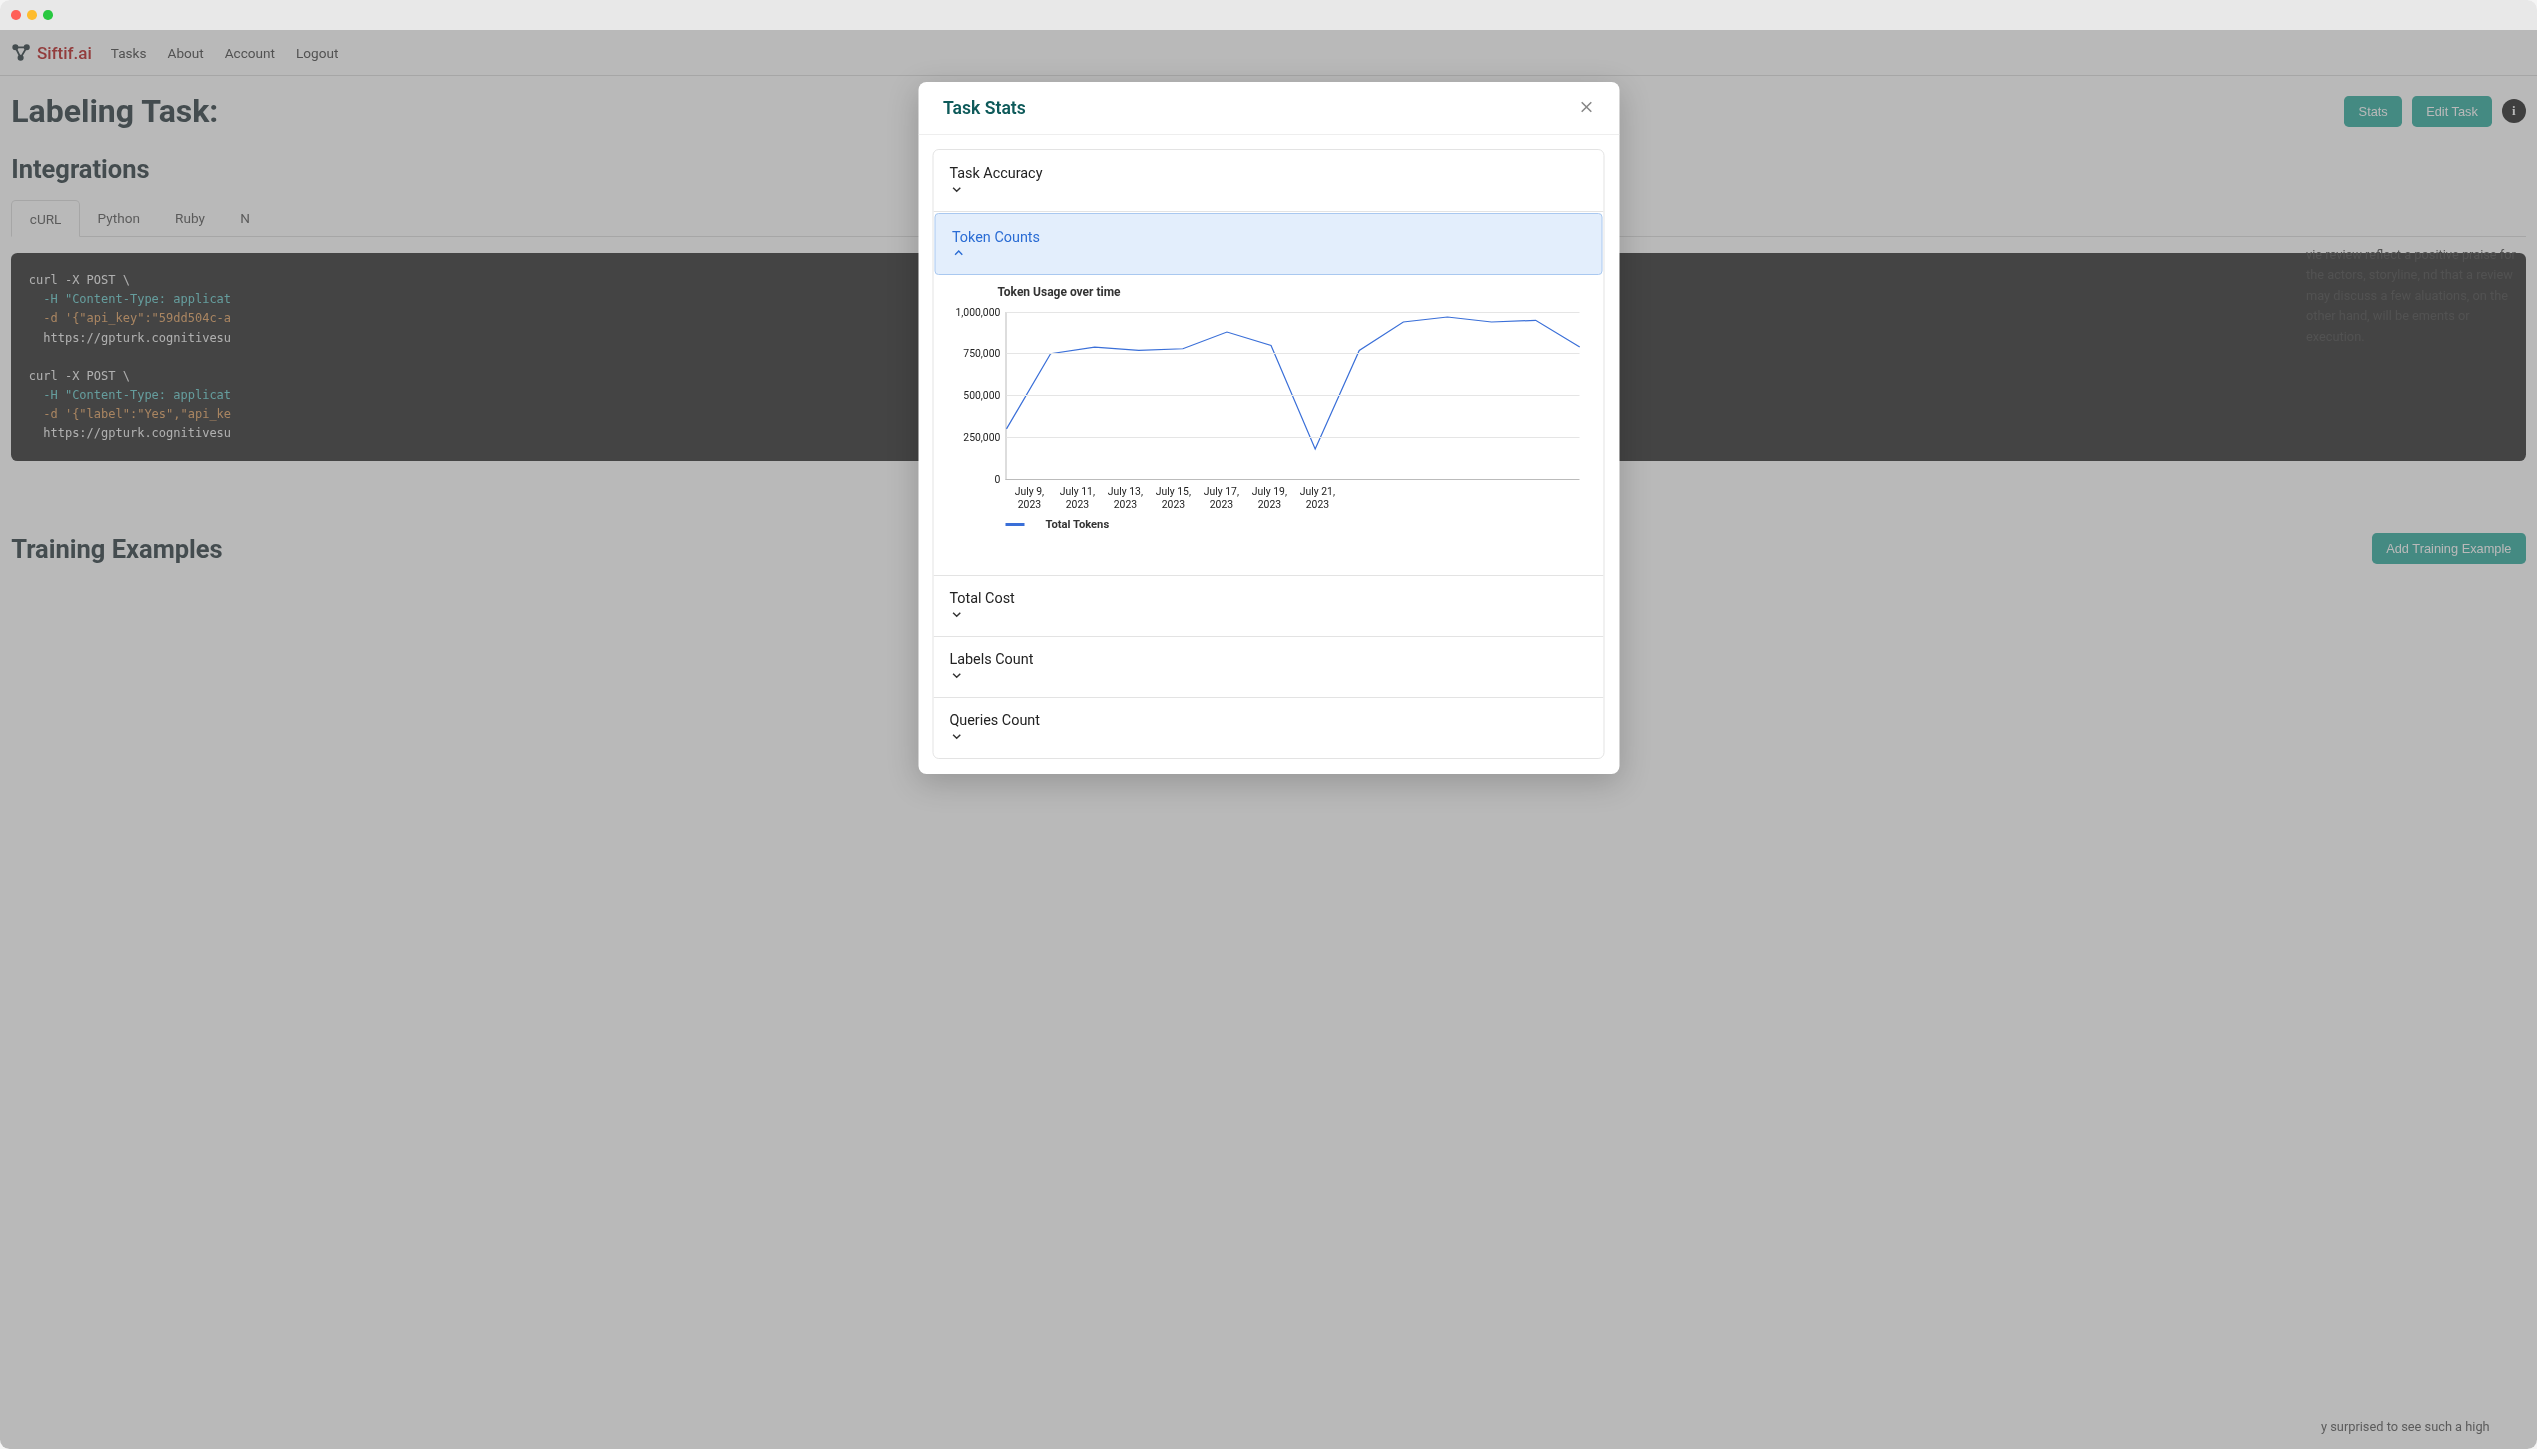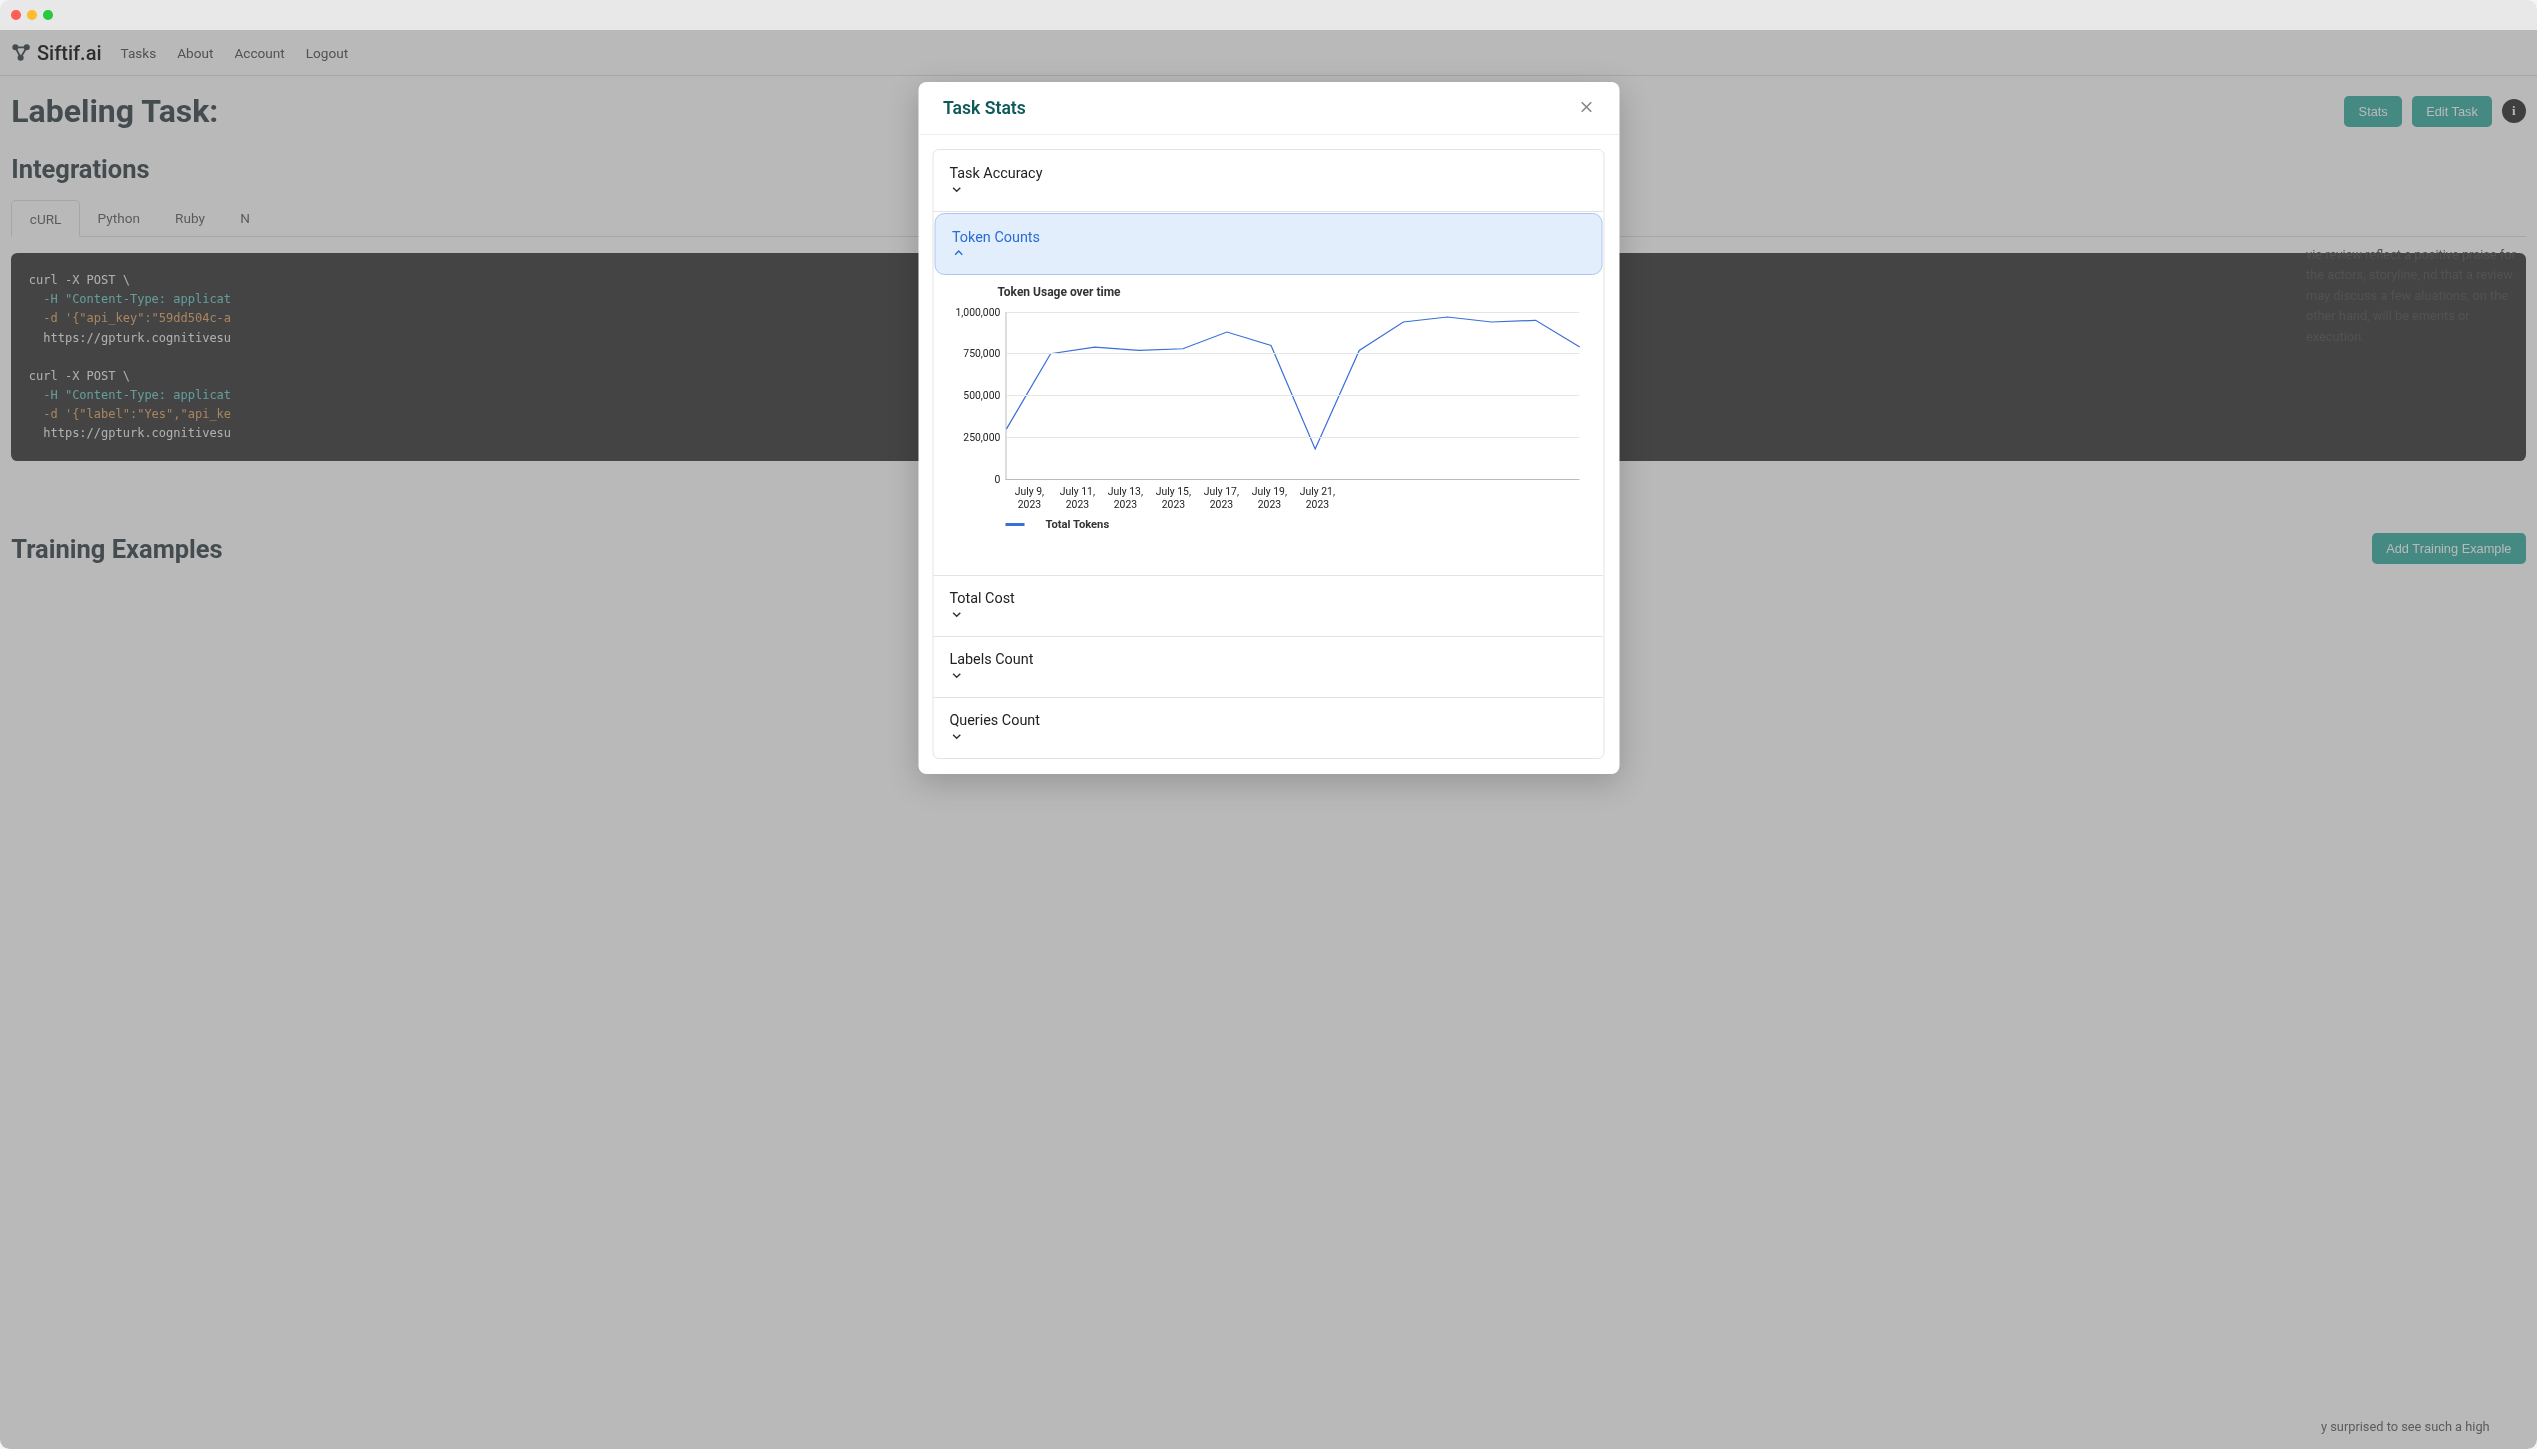--- a/index.html
+++ b/index.html
@@ -50,23 +50,23 @@
       display: flex;
       align-items: center;
       padding: 0 11.2px;
       gap: 19px;
       background: #fff;
     }
     .brand {
       display: flex;
       align-items: center;
       gap: 4.8px;
-      font-size: 20px;
+      font-size: 17px;
       font-weight: 500;
-      color: #000000;
+      color: #b91c1c;
     }
     .brand-icon svg { display: block; }
     .nav-links {
       display: flex;
       gap: 21px;
     }
     .nav-links span {
       font-size: 13.6px;
       color: #444;
       cursor: pointer;
@@ -232,21 +232,21 @@
       justify-content: space-between;
       align-items: flex-start;
       cursor: pointer;
       font-size: 14.4px;
       color: #222;
       flex-direction: column;
     }
     .accordion-header.active {
       background: #e3eefc;
       border: 1.6px solid #a9c8f0;
-      border-radius: 10px;
+      border-radius: 4px;
       color: #2a6cd4;
       margin: 1.6px;
     }
     .chevron svg { display: block; }
     .accordion-content {
       padding: 8px 16px 16px;
     }
     .chart-area {
       position: relative;
       height: 255px;

